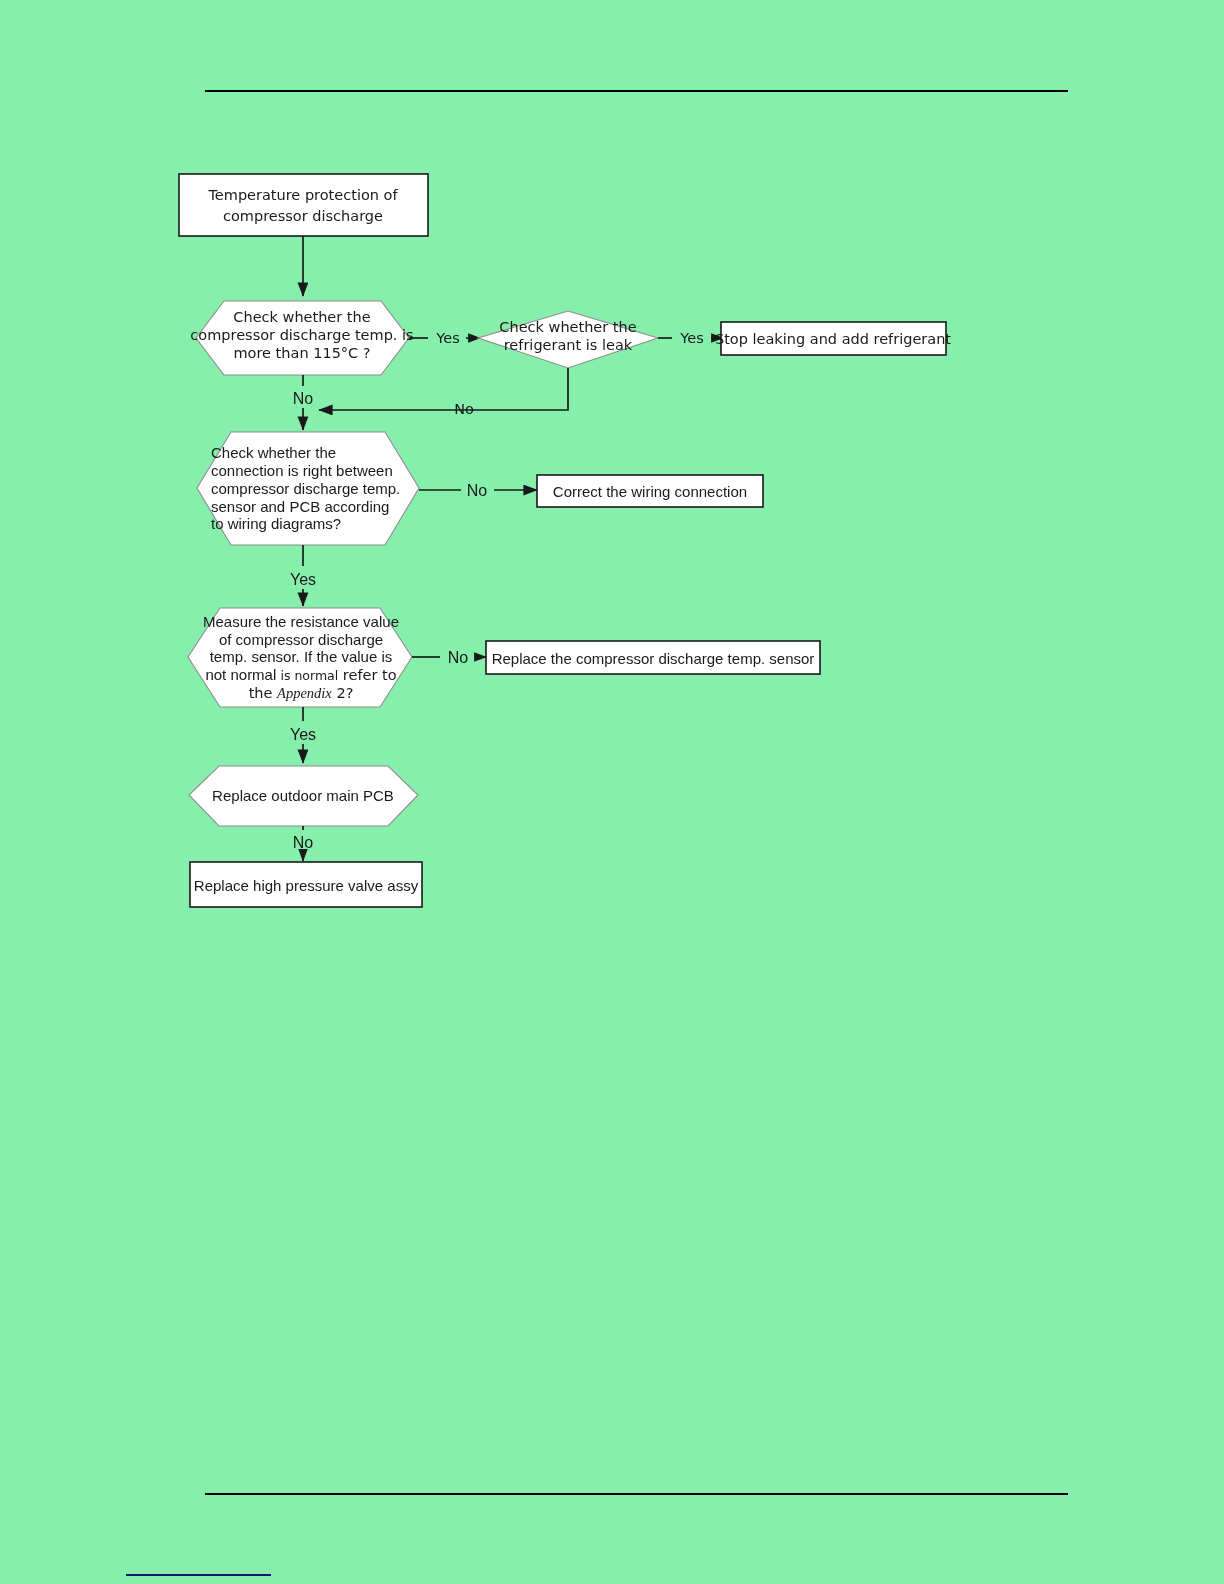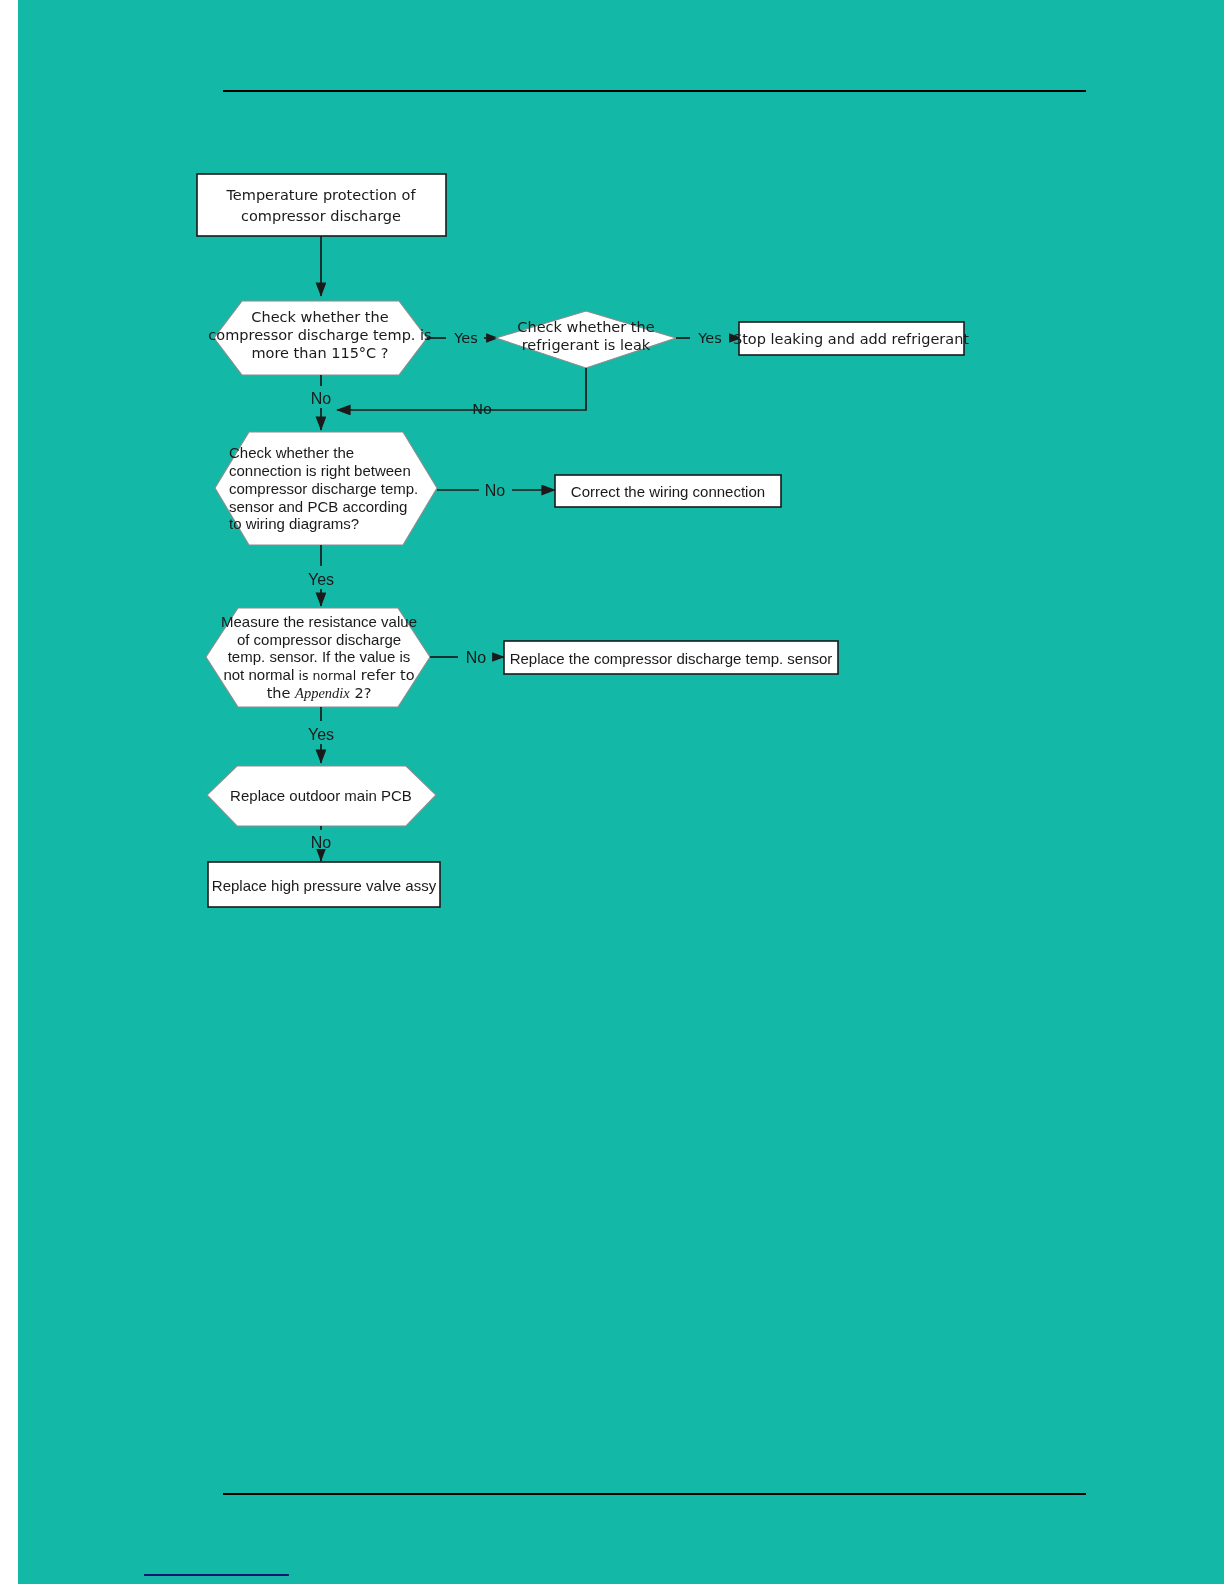--- a/index.html
+++ b/index.html
@@ -10,22 +10,21 @@
   body {
     width: 1224px;
     height: 1584px;
     position: relative;
     font-family: "Liberation Sans", sans-serif;
     overflow: hidden;
   }
   .page {
     position: absolute;
     inset: 0;
-    background: #14b8a6;
-    margin-left: 18px;
+    background: #86efac;
   }
   .rule {
     position: absolute;
     background: #000000;
   }
   .rule-top {
     left: 205px;
     top: 90px;
     width: 863px;
     height: 2px;

